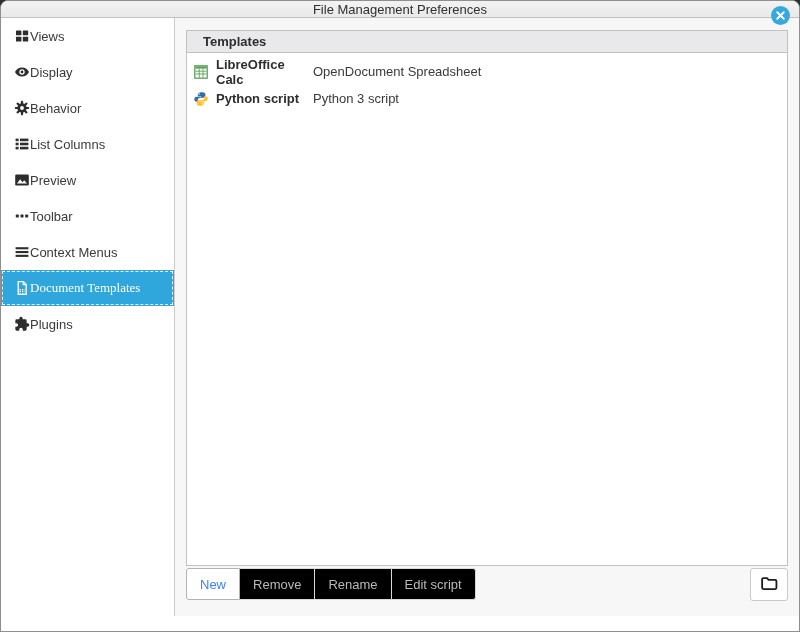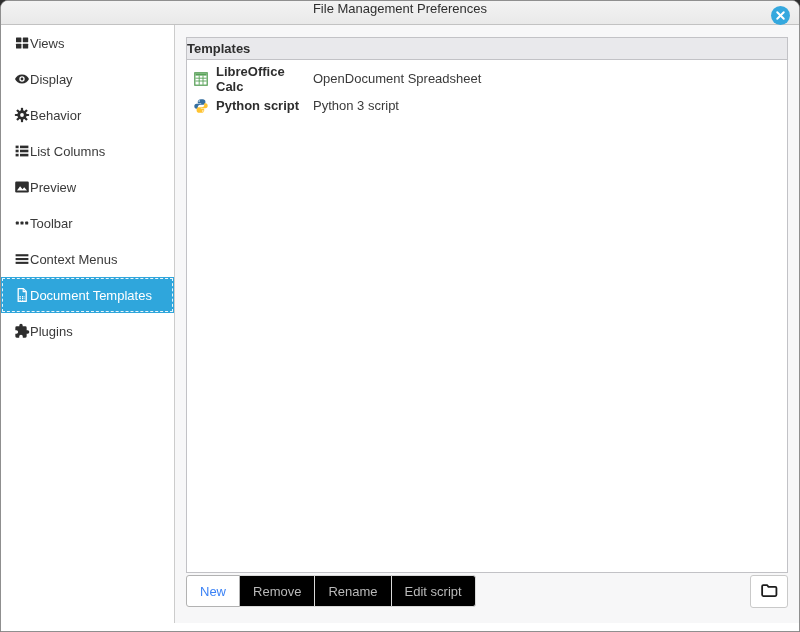--- a/index.html
+++ b/index.html
@@ -11,24 +11,24 @@
   }
   .window {
     position: absolute; inset: 0;
     background: #fff;
     border: 1px solid #8f8f8f;
     border-radius: 8px 8px 0 0;
     overflow: hidden;
   }
   
   .titlebar {
-    height: 24px;
+    height: 17px;
     background: linear-gradient(#f3f3f3, #e9e9e9);
     border-bottom: 1px solid #c2c2c2;
-    display: flex; align-items: flex-start; justify-content: center;
+    display: flex; align-items: flex-end; justify-content: center;
     position: relative;
   }
   .title { font-size: 13px; color: #2f2f2f; }
   .close-btn {
     position: absolute; right: 8px; top: 5px;
     width: 21px; height: 21px;
     border: none; background: transparent; padding: 0; cursor: pointer;
     display: flex; align-items: center; justify-content: center;
   }
   
@@ -43,40 +43,41 @@
     display: flex; align-items: center;
     padding-left: 13px; gap: 0;
     font-size: 13px; color: #3a3a3a;
     cursor: pointer; white-space: nowrap;
   }
   .side-item .ico { width: 16px; height: 16px; flex: none; display: flex; }
   .side-item.selected {
     background: #2fa6dc; color: #ffffff;
     outline: 1px dashed rgba(255,255,255,0.9);
     outline-offset: -2px;
+    font-family: Liberation Serif, serif;
   }
   .main {
     flex: 1; background: #f7f7f8;
     padding: 12px 11px 0 11px;
     display: flex; flex-direction: column;
   }
   
   .frame {
     height: 536px; flex: none;
     background: #ffffff;
     border: 1px solid #c2c2c6;
     display: flex; flex-direction: column;
     overflow: hidden;
   }
   .frame-header {
     height: 22px; flex: none;
     background: #e9e9ec;
     border-bottom: 1px solid #c2c2c6;
     display: flex; align-items: center;
-    padding: 0 0;
+    padding: 0 16px;
     font-size: 13px; font-weight: bold; color: #2e2e2e;
     cursor: default;
   }
   .list { flex: 1; padding-top: 5px; }
   .row {
     height: 27px;
     display: flex; align-items: center;
     padding: 0 6px; font-size: 13px;
   }
   .row .ico { width: 16px; height: 16px; margin-right: 7px; flex: none; }

